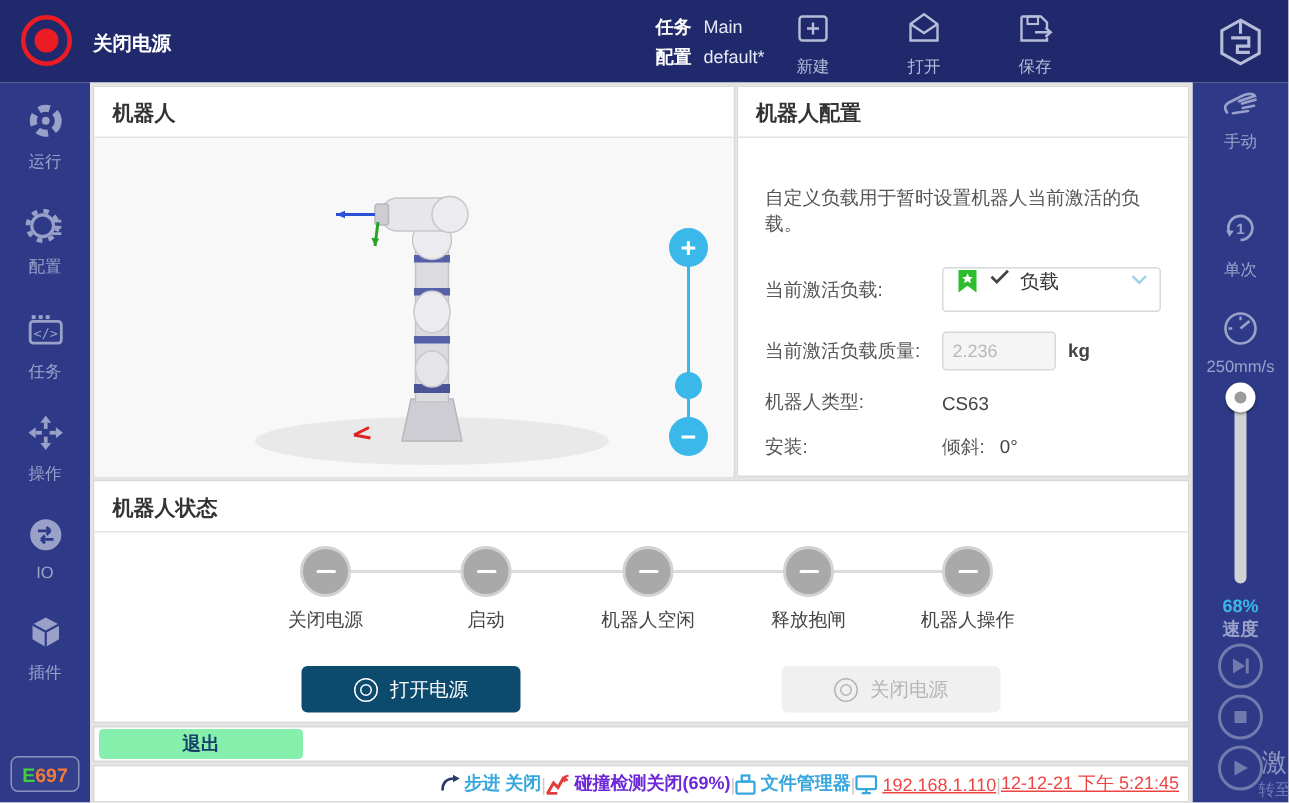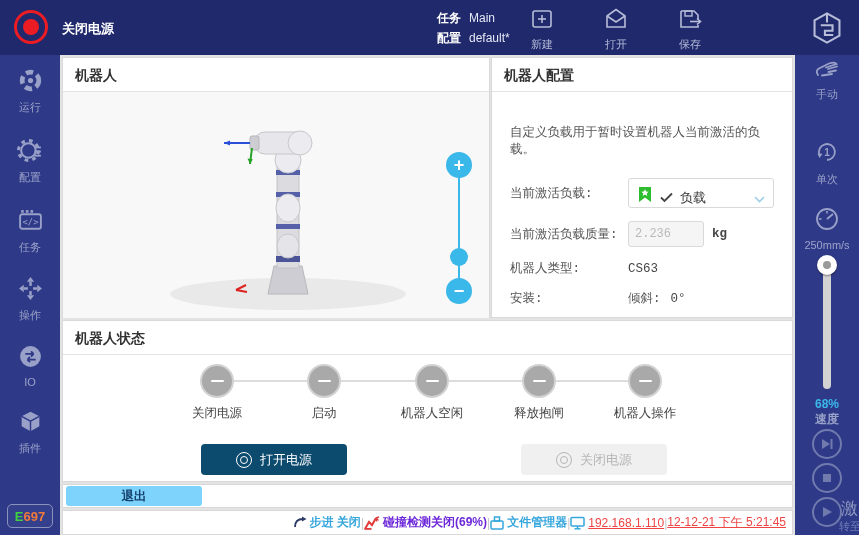--- a/index.html
+++ b/index.html
@@ -53,43 +53,43 @@
 
   
   .zoomctl { position:absolute; left:382px; top:60px; width:28px; height:152px; }
   .zbtn { position:absolute; left:1px; width:26px; height:26px; background:#3bb8ea; border-radius:50%; color:#fff; font-size:18px; font-weight:bold; display:flex; align-items:center; justify-content:center; cursor:pointer; line-height:0; }
   .ztrack { position:absolute; left:13px; top:24px; width:2px; height:106px; background:#3bb8ea; }
   .zknob { position:absolute; left:5px; top:96px; width:18px; height:18px; background:#3bb8ea; border-radius:50%; cursor:pointer; }
 
   
   .cfg-body { padding:14px 18px 0 18px; font-size:12.5px; color:#555; }
   .cfg-desc { margin-top:18px; margin-bottom:20px; color:#555; }
-  .cfg-row { display:flex; align-items:center; margin-bottom:13px;font-family:Liberation Mono, monospace; }
+  .cfg-row { display:flex; align-items:center; margin-bottom:13px; }
   .cfg-label { width:118px; color:#555; flex:none; }
-  .dropdown { width:152px; height:30px; border:1px solid #d9d9d9; border-radius:3px; background:#fff; display:flex; align-items:flex-end; padding:0 8px; gap:7px; cursor:pointer; }
+  .dropdown { width:152px; height:30px; border:1px solid #d9d9d9; border-radius:3px; background:#fff; display:flex; align-items:flex-start; padding:0 8px; gap:7px; cursor:pointer; }
   .dd-text { color:#333; font-size:13px; flex:1; }
   .mass-input { width:76px; height:26px; border:1px solid #d9d9d9; border-radius:3px; background:#f5f5f5; color:#b9b9b9; padding:0 6px; font-size:12px; font-family:inherit; }
   .mass-unit { margin-left:8px; color:#444; font-weight:bold; }
   .mount-vals div { margin-bottom:20px; color:#555; }
   .mv { color:#444; margin-left:10px; }
 
   
   .stepper-line { position:absolute; top:59px; left:154px; width:428px; height:2px; background:#dcdcdc; }
   .step-node { position:absolute; top:43px; width:34px; height:34px; border-radius:50%; background:#a9a9a9; border:2px solid #d2d2d2; display:flex; align-items:center; justify-content:center; }
   .step-node::after { content:""; width:13px; height:2.5px; background:#fff; border-radius:2px; }
   .step-label { position:absolute; top:84px; width:100px; text-align:center; color:#444; font-size:12.5px; }
   .pwr-btn { position:absolute; top:123px; width:146px; height:31px; border-radius:4px; display:flex; align-items:center; justify-content:center; gap:8px; font-size:13px; cursor:pointer; }
   .pwr-on { left:138px; background:#0c4a6e; color:#fff; }
   .pwr-off { left:458px; background:#f0f0f0; color:#b5b5b5; cursor:default; }
   .pwr-glyph { width:16px; height:16px; border:1.6px solid currentColor; border-radius:50%; display:flex; align-items:center; justify-content:center; flex:none; }
   .pwr-glyph::after { content:""; width:6px; height:6px; border:1.6px solid currentColor; border-radius:50%; }
 
   
   .exit-row { position:absolute; left:2px; top:429px; width:731px; height:24px; background:#fff; border:1px solid #d9d9d9; }
-  .exit-btn { position:absolute; left:3px; top:1px; width:136px; height:20px; background:#7dd3fc; border-radius:3px; color:#15406b; font-weight:bold; font-size:12.5px; display:flex; align-items:center; justify-content:center; cursor:pointer; }
+  .exit-btn { position:absolute; left:3px; top:1px; width:136px; height:20px; background:#86efac; border-radius:3px; color:#15406b; font-weight:bold; font-size:12.5px; display:flex; align-items:center; justify-content:center; cursor:pointer; }
   .statusbar { position:absolute; left:2px; top:455px; width:731px; height:25px; background:#fff; border:1px solid #d9d9d9; display:flex; align-items:center; justify-content:flex-end; padding-right:6px; gap:0; font-size:12px; white-space:nowrap; }
   .sb-item { display:flex; align-items:center; gap:3px; cursor:pointer; }
   .sb-blue { color:#36a6dd; font-weight:bold; }
   .sb-red { color:#6d28d9; font-weight:bold; }
   .sb-grey { color:#ef4444;text-decoration:underline; }
   .sb-sep { color:#c9c9c9; }
 </style>
 </head>
 <body>
 

